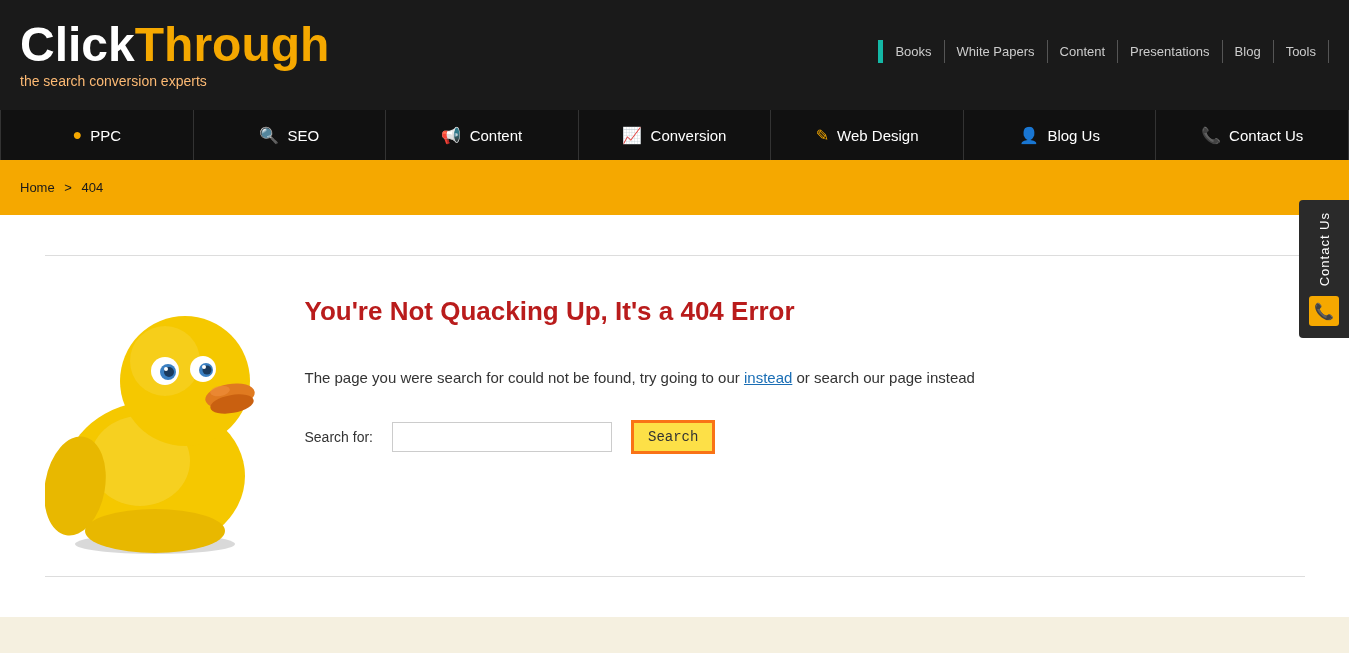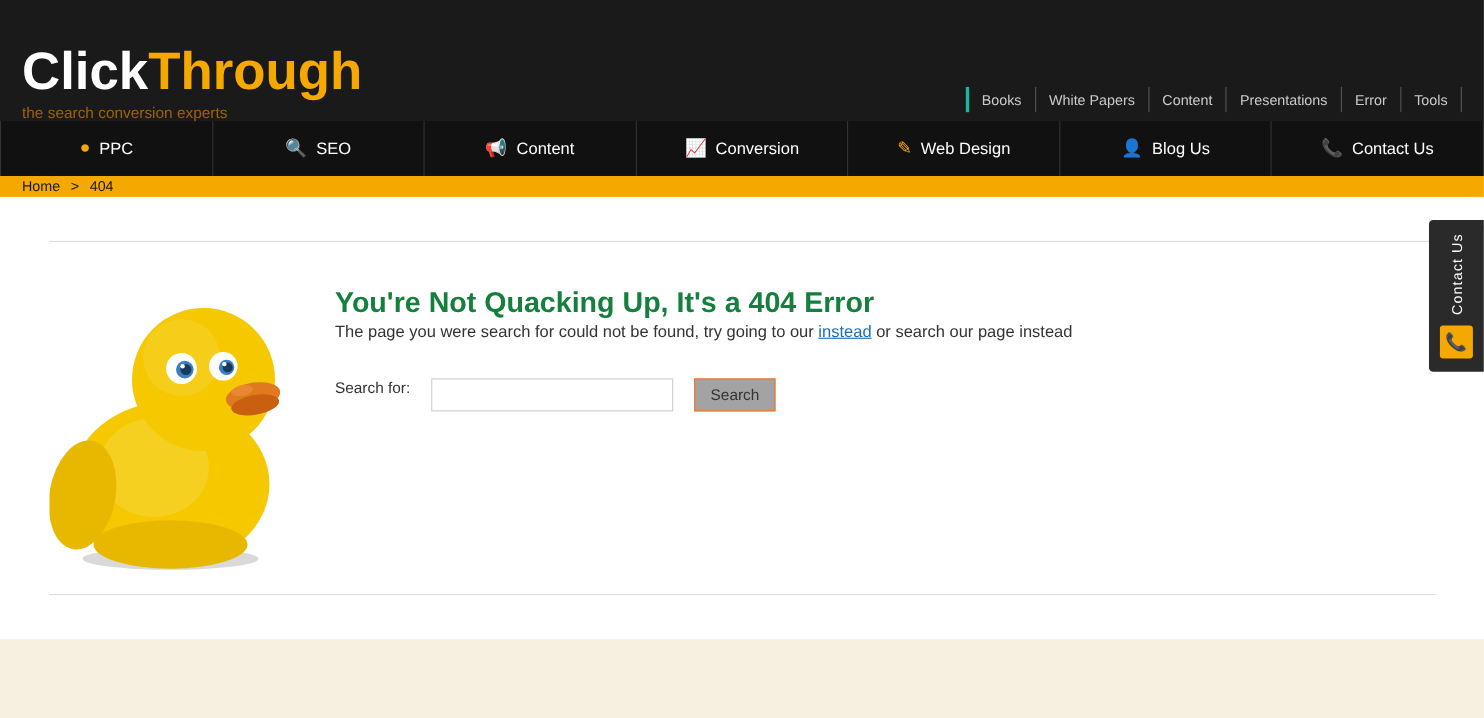--- a/index.html
+++ b/index.html
@@ -3,38 +3,38 @@
   <meta charset="utf-8">
   <style>
     * { margin: 0; padding: 0; box-sizing: border-box; }
     body { font-family: Arial, sans-serif; background: #fff; min-width: 1349px; }
 
     
     .top-bar {
       background: #1a1a1a;
       display: flex;
       justify-content: space-between;
-      align-items: flex-end;
+      align-items: center;
       padding: 0 20px;
       height: 110px;
       gap: 12px;
     }
     .logo-area {
       display: flex;
       flex-direction: column;
     }
     .logo-text {
       font-size: 48px;
       font-weight: bold;
       line-height: 1;
     }
     .logo-click { color: #fff; }
     .logo-through { color: #f5a800; }
     .logo-tagline {
-      color: #a16207;
+      color: #fdba74;
       font-size: 14px;
       margin-top: 4px;
     }
 
     
     .top-nav-area {
       display: flex;
       flex-direction: column;
       align-items: flex-end;
     }
@@ -43,21 +43,21 @@
       gap: 0;
       margin-bottom: 8px;
     }
     .top-nav-links a {
       color: #ccc;
       text-decoration: none;
       font-size: 13px;
       padding: 4px 12px;
       border-right: 1px solid #555;
     }
-    .top-nav-links a:first-child { border-left: 3px solid #14b8a6; }
+    .top-nav-links a:first-child { border-left: 5px solid #14b8a6; }
 
     .call-section {
       text-align: right;
     }
     .call-label {
       color: #f5a800;
       font-size: 13px;
       display: block;
     }
     .call-number {
@@ -87,21 +87,21 @@
     }
     .main-nav a:first-child { border-left: 1px solid #333; }
     .nav-icon {
       font-size: 16px;
       color: #f5a800;
     }
 
     
     .breadcrumb-bar {
       background: #f5a800;
-      padding: 2px 20px;
+      padding: 20px 20px;
       font-size: 13px;
     }
     .breadcrumb-bar a {
       color: #1a1a1a;
       text-decoration: none;
     }
     .breadcrumb-separator { margin: 0 6px; color: #1a1a1a; }
     .breadcrumb-current { color: #1a1a1a; }
 
     
@@ -133,54 +133,57 @@
       height: 280px;
     }
 
     
     .error-text-area {
       padding-top: 20px;
     }
     .error-heading {
       font-size: 26px;
       font-weight: bold;
-      color: #15803d;
+      color: #b91c1c;
+      margin-bottom: 40px;
     }
     .error-description {
       font-size: 15px;
       color: #333;
       margin-bottom: 30px;
       line-height: 1.5;
     }
     .error-description a {
       color: #1a6eb5;
       text-decoration: underline;
     }
     .search-row {
       display: flex;
+      align-items: center;
       gap: 19px;
     }
     .search-label {
       font-size: 14px;
       color: #333;
     }
     .search-input {
       border: 1px solid #ccc;
       padding: 6px 10px;
       font-size: 14px;
       width: 220px;
       outline: none;
     }
     .search-button {
-      background: #a3a3a3;
-      border: 1px solid #f97316;
+      background: #fde047;
+      border: 3px solid #f97316;
       padding: 6px 14px;
       font-size: 14px;
       cursor: pointer;
       color: #333;
+      font-family: Liberation Mono, monospace;
     }
     .contact-tab-wrapper {
       position: fixed;
       right: 0;
       top: 200px;
       display: flex;
       flex-direction: column;
       align-items: flex-end;
       z-index: 100;
     }
@@ -229,21 +232,21 @@
     </div>
     <div class="logo-tagline">the search conversion experts</div>
   </div>
 
   <div class="top-nav-area">
     <div class="top-nav-links">
       <a href="#">Books</a>
       <a href="#">White Papers</a>
       <a href="#">Content</a>
       <a href="#">Presentations</a>
-      <a href="#">Error</a>
+      <a href="#">Blog</a>
       <a href="#">Tools</a>
     </div>
   </div>
 </div>
 
 <nav class="main-nav">
   <a href="#">
     <span class="nav-icon">●</span>
     <span>PPC</span>
   </a>

